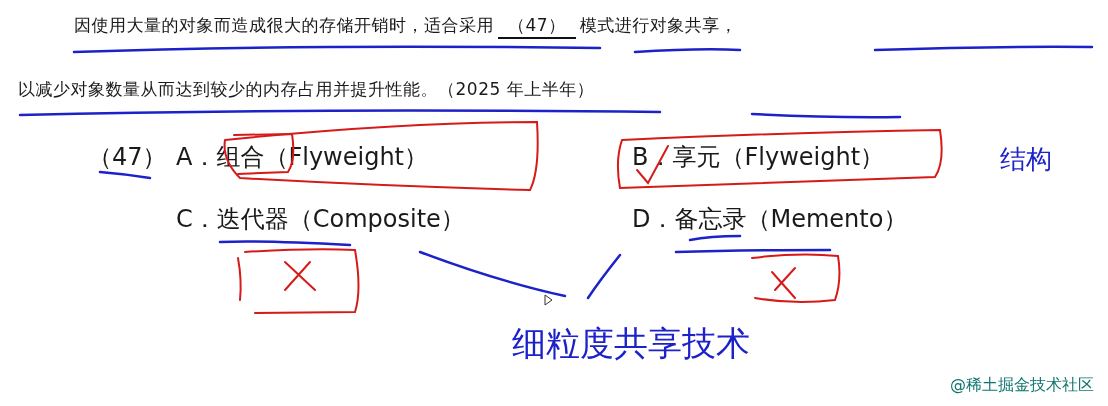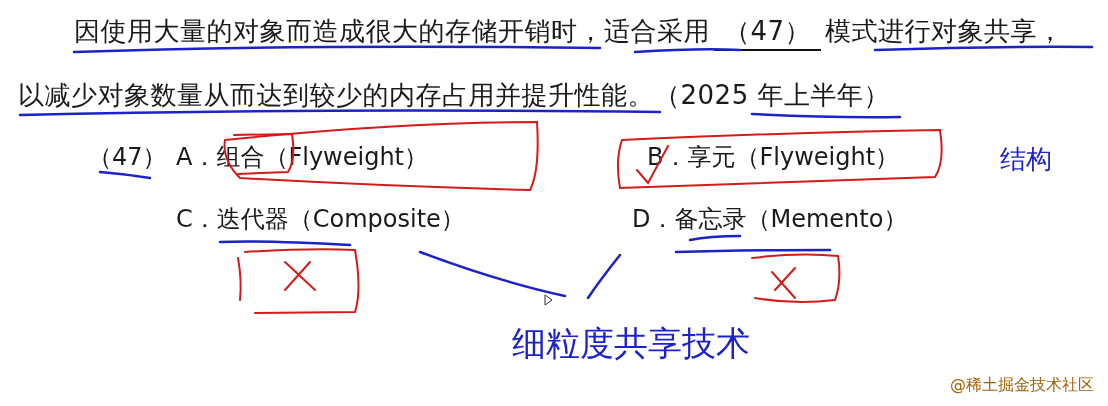--- a/index.html
+++ b/index.html
@@ -1,38 +1,38 @@
 <!DOCTYPE html>
 <html><head>
 <meta charset="utf-8">
 <style>
   html, body { margin: 0; padding: 0; background: #ffffff; }
   body { width: 1108px; height: 406px; position: relative; overflow: hidden;
          font-family: "DejaVu Sans", "Liberation Sans", sans-serif; color: #1a1a1a; }
-  .line { position: absolute; white-space: nowrap; font-size: 26px; letter-spacing: 0.5px; }
+  .line { position: absolute; white-space: nowrap; font-size: 17px; letter-spacing: 0.5px; }
   .q1 { left: 74px; top: 14px; }
   .q2 { left: 18px; top: 78px; }
   .opt { position: absolute; white-space: nowrap; font-size: 24px; }
   .blank { display: inline-block; border-bottom: 2px solid #111; padding: 0 10px; margin: 0 4px; }
   .ink { position: absolute; left: 0; top: 0; width: 1108px; height: 406px; pointer-events: none; }
-  .watermark { position: absolute; right: 14px; bottom: 10px; font-size: 16px; color: #a16207; }
+  .watermark { position: absolute; right: 14px; bottom: 10px; font-size: 16px; color: #0f766e; }
 </style>
 </head>
 <body>
 
 <div class="line q1">
   <span>因使用大量的对象而造成很大的存储开销时，适合采用</span><span class="blank">（47）</span><span>模式进行对象共享，</span>
 </div>
 <div class="line q2">以减少对象数量从而达到较少的内存占用并提升性能。（2025 年上半年）</div>
 
 <div class="opt" style="left:88px;top:141px;">（47）</div>
 <div class="opt" style="left:176px;top:141px;">
   <span>A．</span><span>组合（Flyweight）</span>
 </div>
-<div class="opt" style="left:647px;top:141px;">
+<div class="opt" style="left:632px;top:141px;">
   <span>B．</span><span>享元（Flyweight）</span>
 </div>
 <div class="opt" style="left:176px;top:203px;">
   <span>C．</span><span>迭代器（Composite）</span>
 </div>
 <div class="opt" style="left:632px;top:203px;">
   <span>D．</span><span>备忘录（Memento）</span>
 </div>
 
 <svg class="ink" viewBox="0 0 1108 406">

